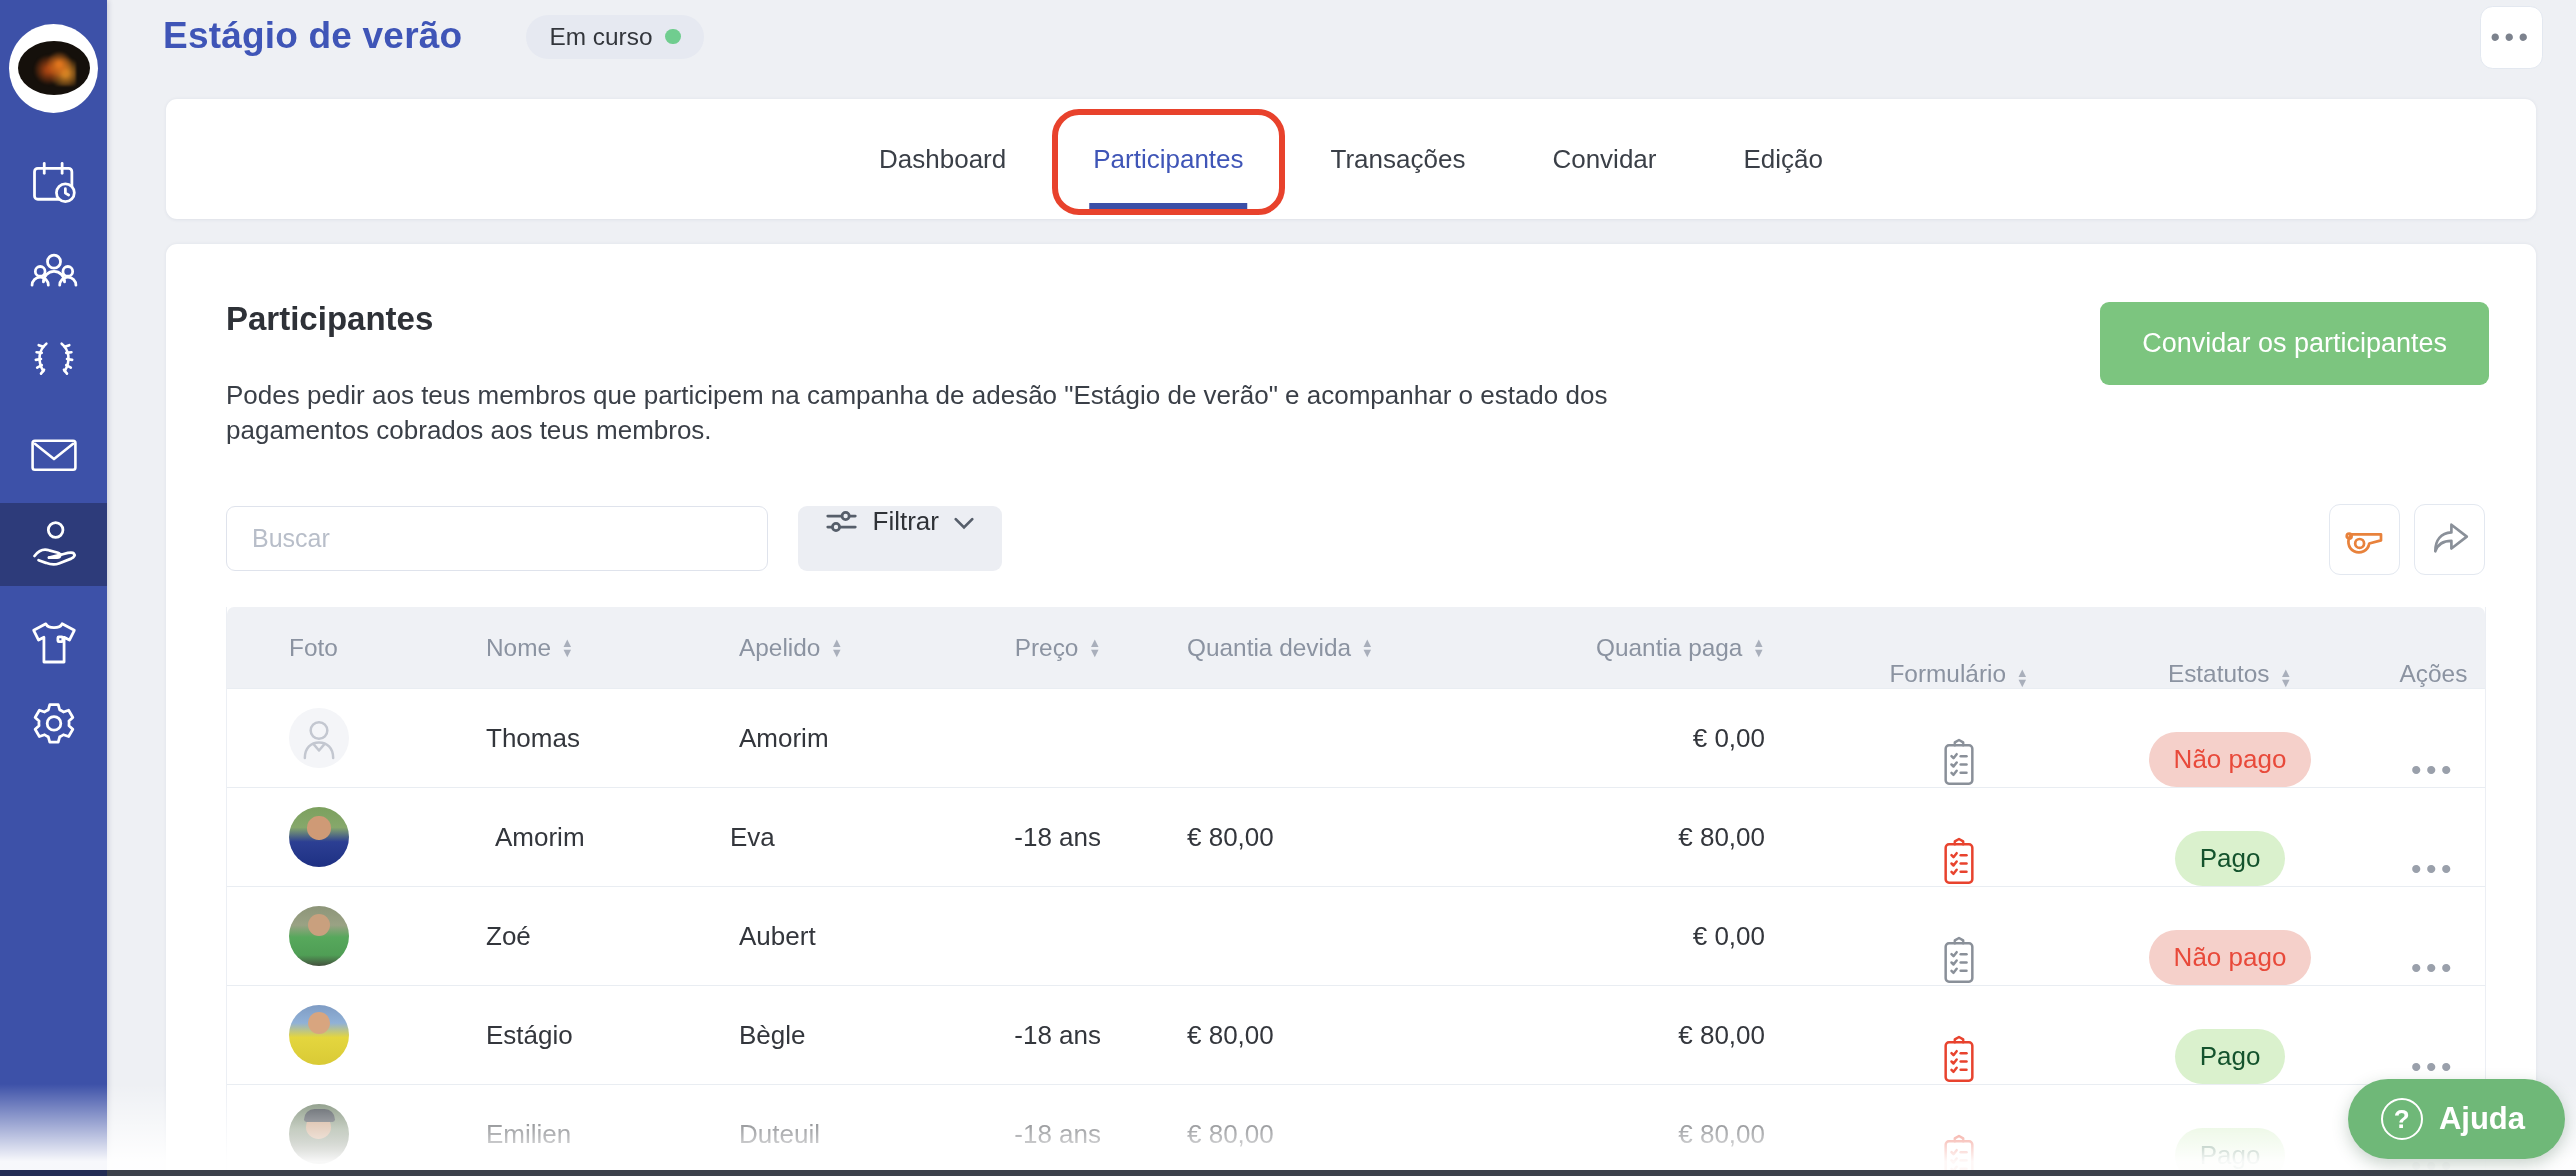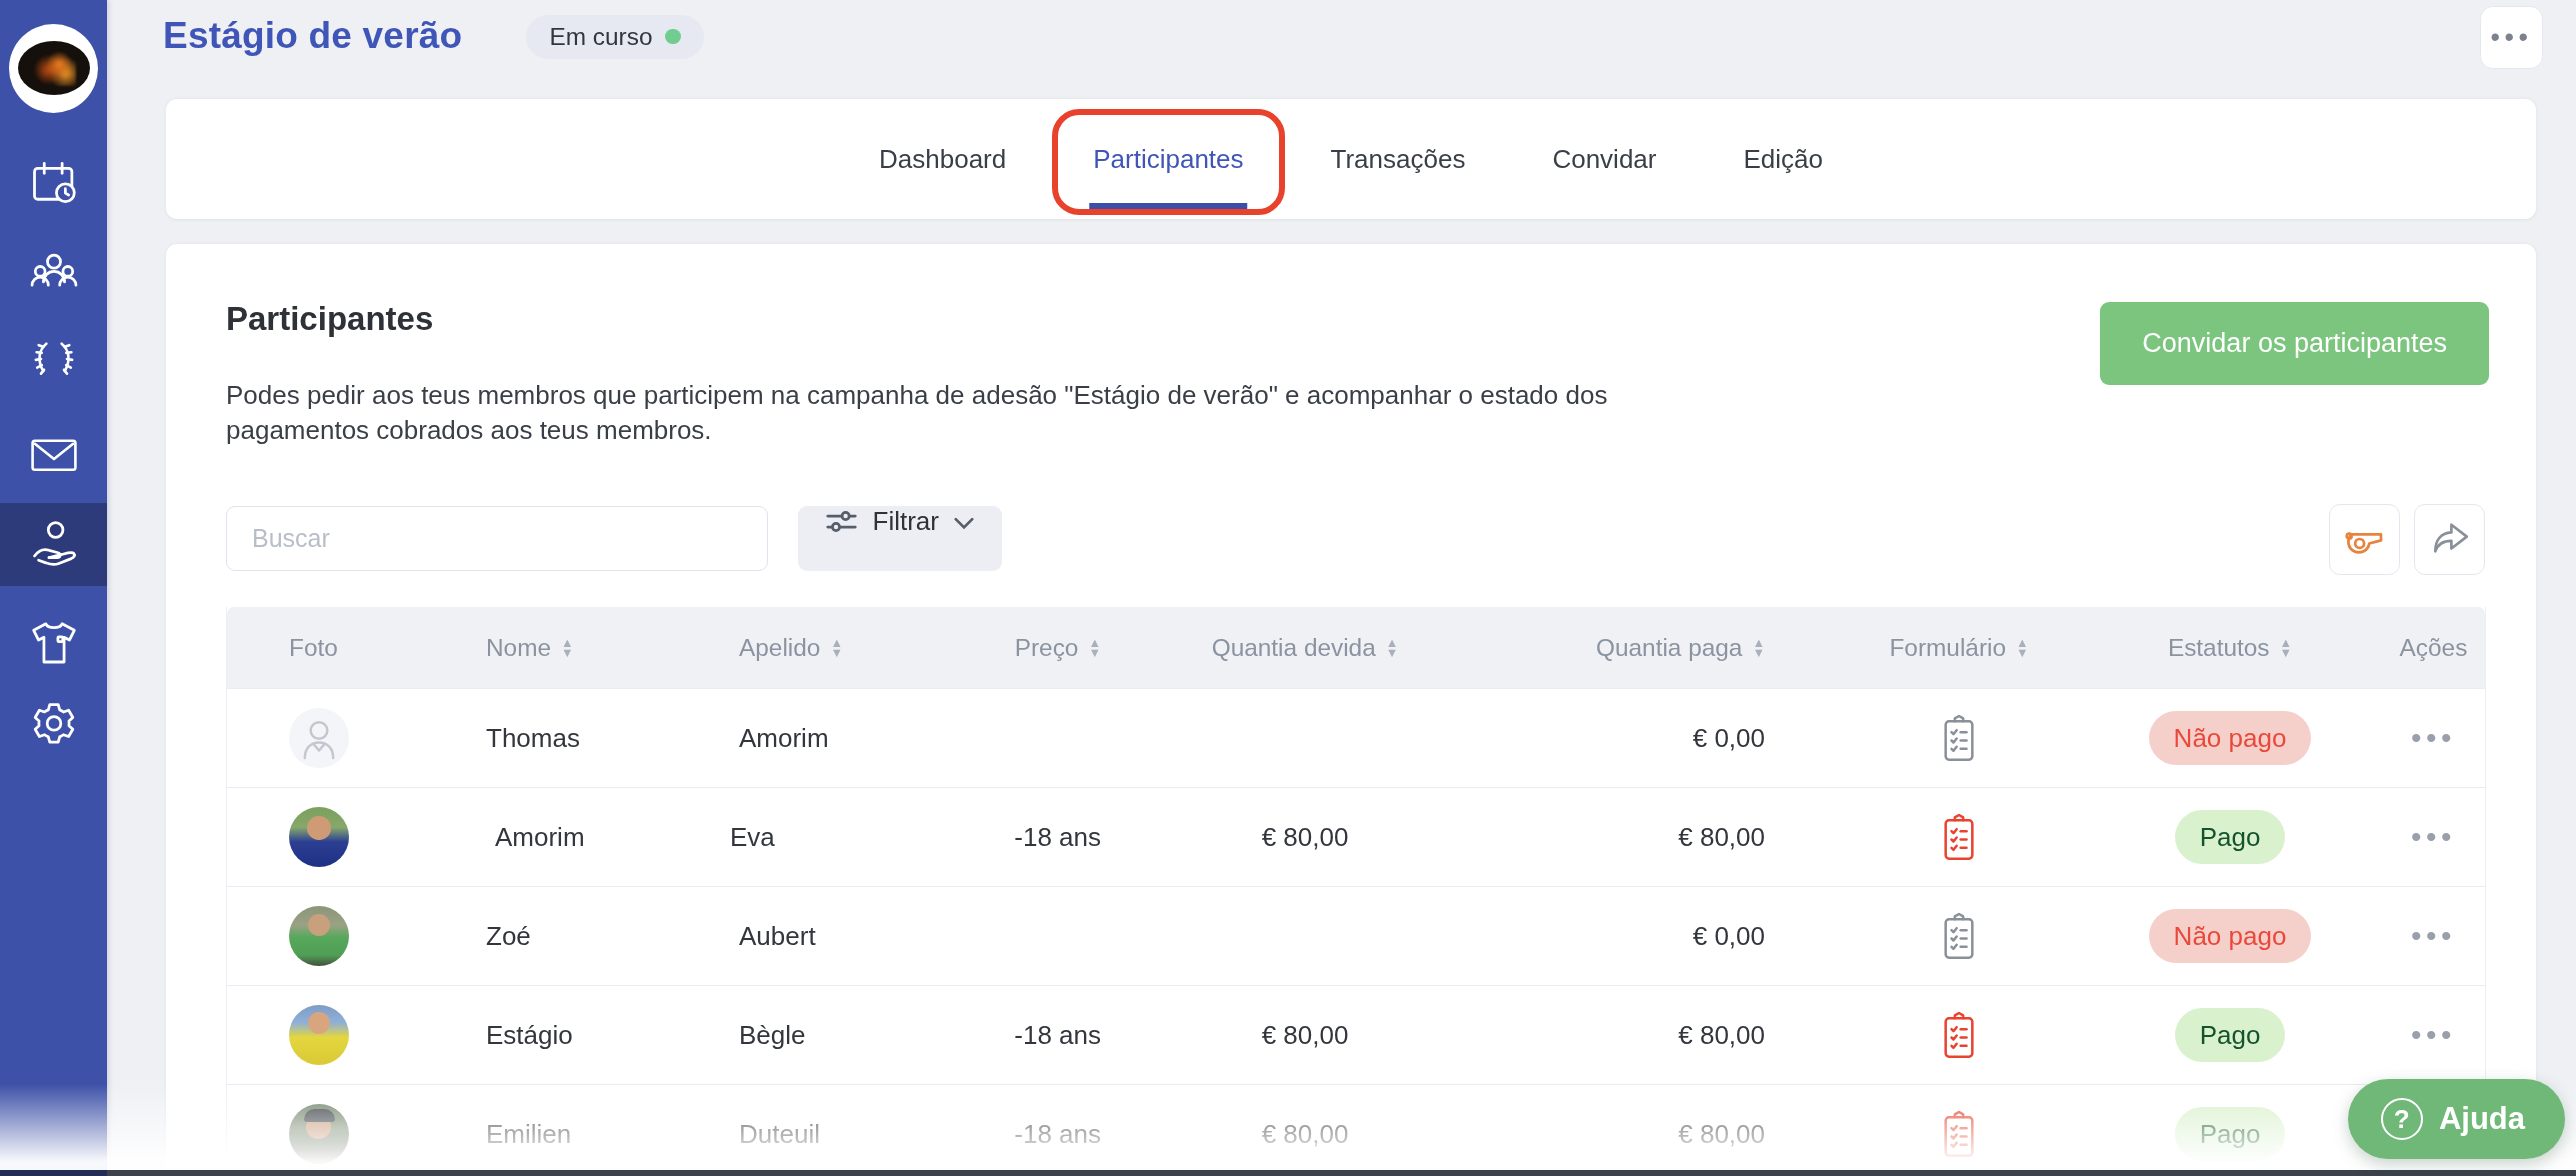--- a/index.html
+++ b/index.html
@@ -49,23 +49,23 @@
 
   
   .table { position:absolute; left:60px; top:363px; width:2260px; border-left:1.8px solid #eceff4; border-right:1.8px solid #eceff4; }
   .thead, .trow { display:grid; grid-template-columns:181px 244px 271px 244px 316px 316px 280px 262px 145px;padding-left:20px; }
   .thead { height:81px; background:#eff1f5; border-radius:7.2px 7.2px 0 0; }
   .th { display:flex; align-items:center; font-size:24.4px; color:#8b93a1; }
   .trow { height:99px; background:#fff; border-top:1.8px solid #e9edf2; }
   .td { display:flex; align-items:center; font-size:26px; color:#33363c; }
   .c0 { padding-left:42px; } .c1 { padding-left:58px; } .c2 { padding-left:67px; }
   .c3 { justify-content:flex-end; padding-right:86px; }
-  .c4 { justify-content:center; padding-right:80px; }
+  .c4 { justify-content:flex-start; padding-right:80px; }
   .c5 { justify-content:flex-end; padding-right:54px; }
-  .c6, .c7, .c8 { justify-content:center; }
+  .c6, .c7, .c8 { justify-content:center;align-items:flex-end; }
   .sort { display:inline-flex; flex-direction:column; margin-left:10px; color:#a9afbb; font-size:12.7px; line-height:10px; cursor:pointer; }
 
   .avatar { width:60px; height:60px; border-radius:50%; overflow:hidden; position:relative; background:#f4f5f8; flex:none; }
   .avatar:after { content:""; position:absolute; inset:0; border-radius:50%; }
   .av-eva   { background:linear-gradient(180deg,#7ca05e 0%,#86a86b 34%,#2c3f93 58%,#1e3083 100%); }
   .av-eva:before   { content:""; position:absolute; left:18px; top:9px; width:23.5px; height:23.5px; border-radius:50%; background:#cf9a76; }
   .av-zoe   { background:linear-gradient(180deg,#8d9579 0%,#9aa284 32%,#57a85c 52%,#4f9e55 82%,#44503e 100%); }
   .av-zoe:before   { content:""; position:absolute; left:19px; top:8.1px; width:22px; height:22px; border-radius:50%; background:#c9a07e; }
   .av-timothe { background:linear-gradient(180deg,#7f9cc4 0%,#90b1d7 30%,#e4d63e 54%,#d9ca36 100%); }
   .av-timothe:before { content:""; position:absolute; left:19px; top:7.2px; width:22px; height:22px; border-radius:50%; background:#d8a57f; }

